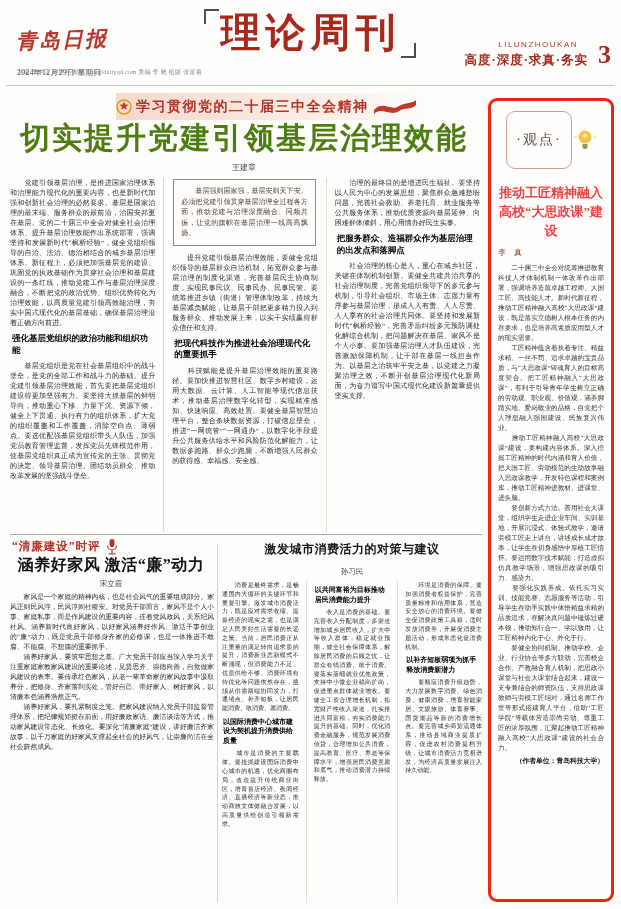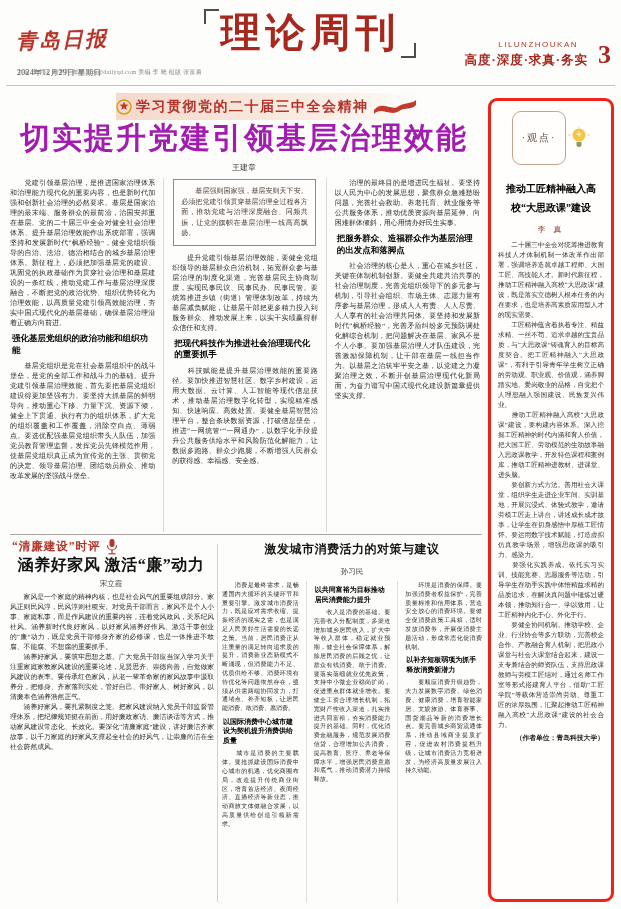--- a/index.html
+++ b/index.html
@@ -23,21 +23,21 @@
   .motto{right:33px;top:52px;font-size:12.5px;font-weight:bold;color:#a8281e;letter-spacing:1px;}
   .pageno{right:10px;top:40px;font-size:26px;font-weight:bold;color:#a8281e;}
   .mast-rule{left:6px;top:85px;width:609px;height:1px;background:#c7c3be;}
   
   .banner{left:116px;top:93px;width:308px;height:27px;display:flex;align-items:center;
         background:linear-gradient(90deg,#f4d9cc 0%,#fbeee5 70%,rgba(251,238,229,0) 100%);
         padding-left:0;box-sizing:border-box;}
   .kicker{font-size:14px;font-weight:bold;color:#b5342a;letter-spacing:1.5px;margin:0 4px;}
   .lead-headline{left:8px;top:121px;width:472px;text-align:center;
         font-family:"Liberation Sans","DejaVu Sans",sans-serif;font-weight:900;
-        font-size:30px;line-height:34px;letter-spacing:2px;color:#a21caf;}
+        font-size:30px;line-height:34px;letter-spacing:2px;color:#4d7c0f;}
   .lead-author{left:8px;top:162px;width:472px;text-align:center;font-size:8px;color:#3c3c3c;}
   .lead-cols{left:10px;top:178px;width:470px;height:354px;display:flex;overflow:hidden;}
   .lcol{flex:1;overflow:hidden;}
   .lcol + .lcol{border-left:1px solid #ddd9d4;margin-left:8px;padding-left:8px;}
   .bt{font-size:7px;line-height:10px;text-align:justify;color:#2a2a2a;}
   .lsub{font-family:"Liberation Sans",sans-serif;font-weight:bold;font-size:8.5px;
         line-height:11.5px;color:#000;margin:5px 2px;}
   .quotebox{border:1px solid #8f8b86;padding:6px 7px;margin:1px 2px 7px 1px;
         font-size:7px;line-height:10.5px;color:#473a31;text-align:justify;background:#fffdfb;}
   .sec-rule{left:10px;top:534px;width:472px;height:1px;background:#a9a5a0;}
@@ -59,25 +59,25 @@
   .ccol{flex:1;overflow:hidden;}
   .ccol + .ccol{border-left:1px solid #e0dcd7;margin-left:7px;padding-left:7px;}
   .ccol .bt{font-size:6px;line-height:8.8px;}
   .csub{font-family:"Liberation Sans",sans-serif;font-weight:bold;font-size:7px;
         line-height:9.5px;color:#000;margin:4px 1px;}
   
   .opinion{left:488px;top:98px;width:126px;height:804px;box-sizing:border-box;
         border:3px solid #ee2418;border-radius:9px;background:#fffefc;
         padding:8px 7px 6px;overflow:hidden;}
   .badge-row{display:flex;align-items:center;justify-content:center;gap:2px;margin-top:2px;}
-  .badge{border:1px solid #c9a28d;border-radius:9px;padding:19px 9px;font-size:10px;
+  .badge{border:1px solid #c9a28d;border-radius:9px;padding:19px 9px;font-size:14px;
         color:#5d4f45;letter-spacing:2px;white-space:nowrap;}
-  .op-headline{margin-top:14px;text-align:center;font-weight:900;font-size:10px;
-        line-height:19px;color:#000000;}
-  .op-author{margin:7px 0 5px;text-align:center;font-size:8px;color:#8c3a28;letter-spacing:3px;}
+  .op-headline{margin-top:14px;text-align:center;font-weight:900;font-size:13px;
+        line-height:19px;color:#ef4444;}
+  .op-author{margin:7px 0 5px;text-align:left;font-size:8px;color:#8c3a28;letter-spacing:3px;}
   .op-para{font-size:6.6px;line-height:10px;text-align:justify;color:#32302d;}
   .op-attr{margin-top:3px;font-size:6.8px;font-weight:bold;text-align:right;color:#222;}
 </style>
 </head>
 <body>
 
 <div class="page">
 
   <div class="abs logo">青岛日报</div>
   <div class="abs dateline">2024年12月29日  星期日</div>

